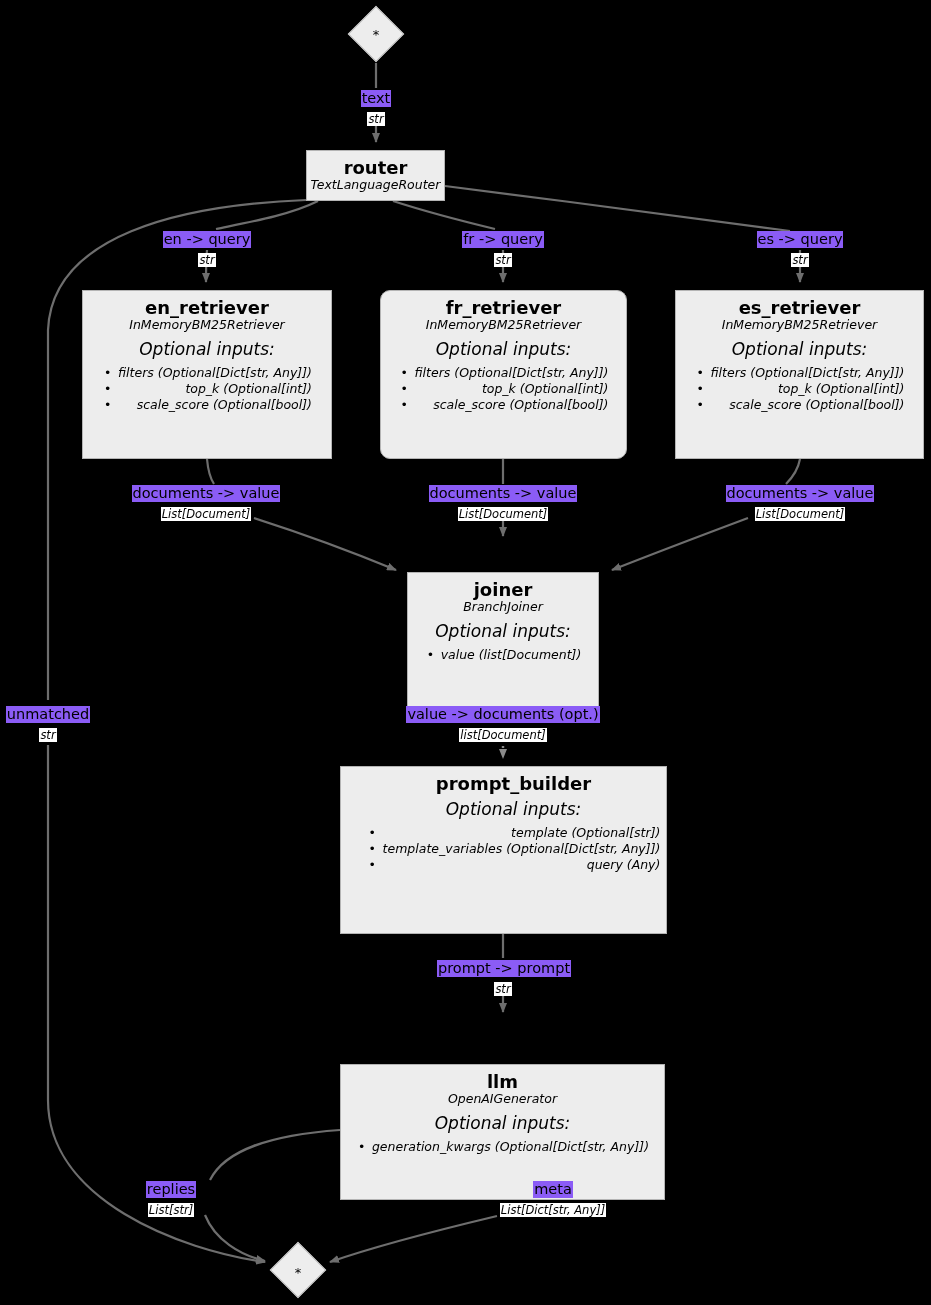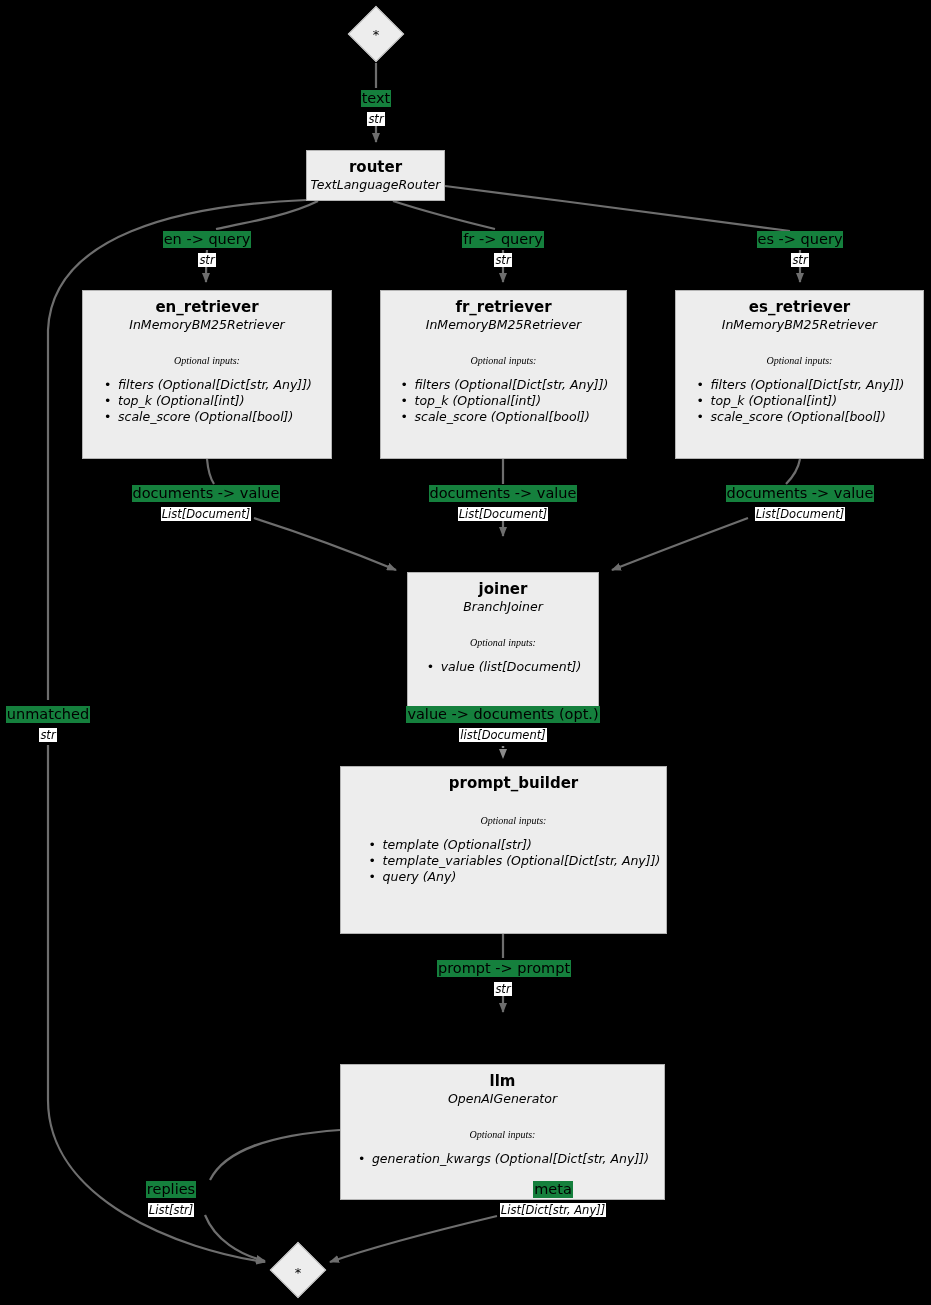--- a/index.html
+++ b/index.html
@@ -31,41 +31,40 @@
   .node {
     position: absolute;
     background: #ededed;
     border: 1px solid #b4b4b4;
     box-sizing: border-box;
     text-align: center;
     color: #000;
   }
   .node .nname {
     font-weight: bold;
-    font-size: 15px;
+    font-size: 18px;
     line-height: 19px;
     margin-top: 7px;
   }
   .node .ntype {
     font-style: italic;
     font-size: 12.5px;
     line-height: 16px;
   }
   .node .opt-head {
     font-style: italic;
-    font-size: 10px;
+    font-size: 17px;
     line-height: 16px;
-    margin-top: 20px;
-    font-family: Liberation Serif, serif;
+    margin-top: 8px;
   }
   .node ul {
     margin: 8px 0 0 0;
     padding: 0;
     list-style: none;
-    text-align: left;
+    text-align: right;
     display: inline-block;
   }
   .node ul li {
     font-style: italic;
     font-size: 12.5px;
     line-height: 16px;
     padding-left: 16px;
     position: relative;
     white-space: nowrap;
   }
@@ -97,21 +96,21 @@
   }
 
   
   .elabel {
     position: absolute;
     text-align: center;
     white-space: nowrap;
   }
   .elabel .l1 {
     display: inline-block;
-    background: #15803d;
+    background: #8b5cf6;
     color: #000;
     font-size: 14.5px;
     line-height: 17px;
     padding: 0 1px;
   }
   .elabel .l2 {
     display: block;
     margin-top: 1px;
   }
   .elabel .l2 span {
@@ -194,21 +193,21 @@
     <div class="opt-head">Optional inputs:</div>
     <div class="ul-wrap">
       <ul>
         <li>filters (Optional[Dict[str, Any]])</li>
         <li>top_k (Optional[int])</li>
         <li>scale_score (Optional[bool])</li>
       </ul>
     </div>
   </div>
 
-  <div class="node" style="left:380px; top:290px; width:247px; height:169px;">
+  <div class="node" style="left:380px; top:290px; width:247px; height:169px;border-radius:10px;">
     <div class="nname">fr_retriever</div>
     <div class="ntype">InMemoryBM25Retriever</div>
     <div class="opt-head">Optional inputs:</div>
     <div class="ul-wrap">
       <ul>
         <li>filters (Optional[Dict[str, Any]])</li>
         <li>top_k (Optional[int])</li>
         <li>scale_score (Optional[bool])</li>
       </ul>
     </div>

